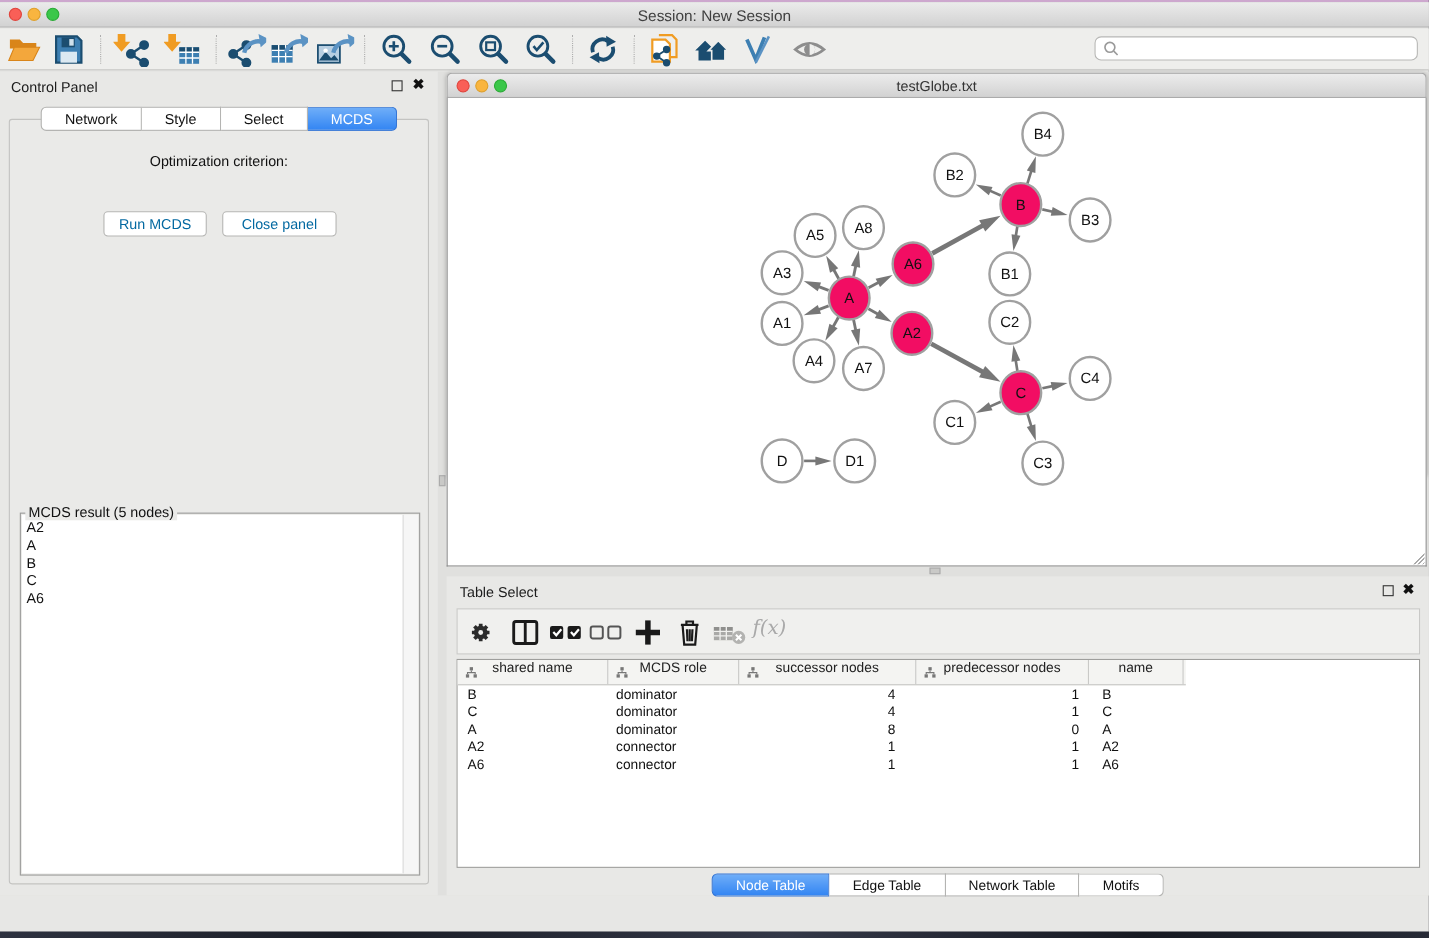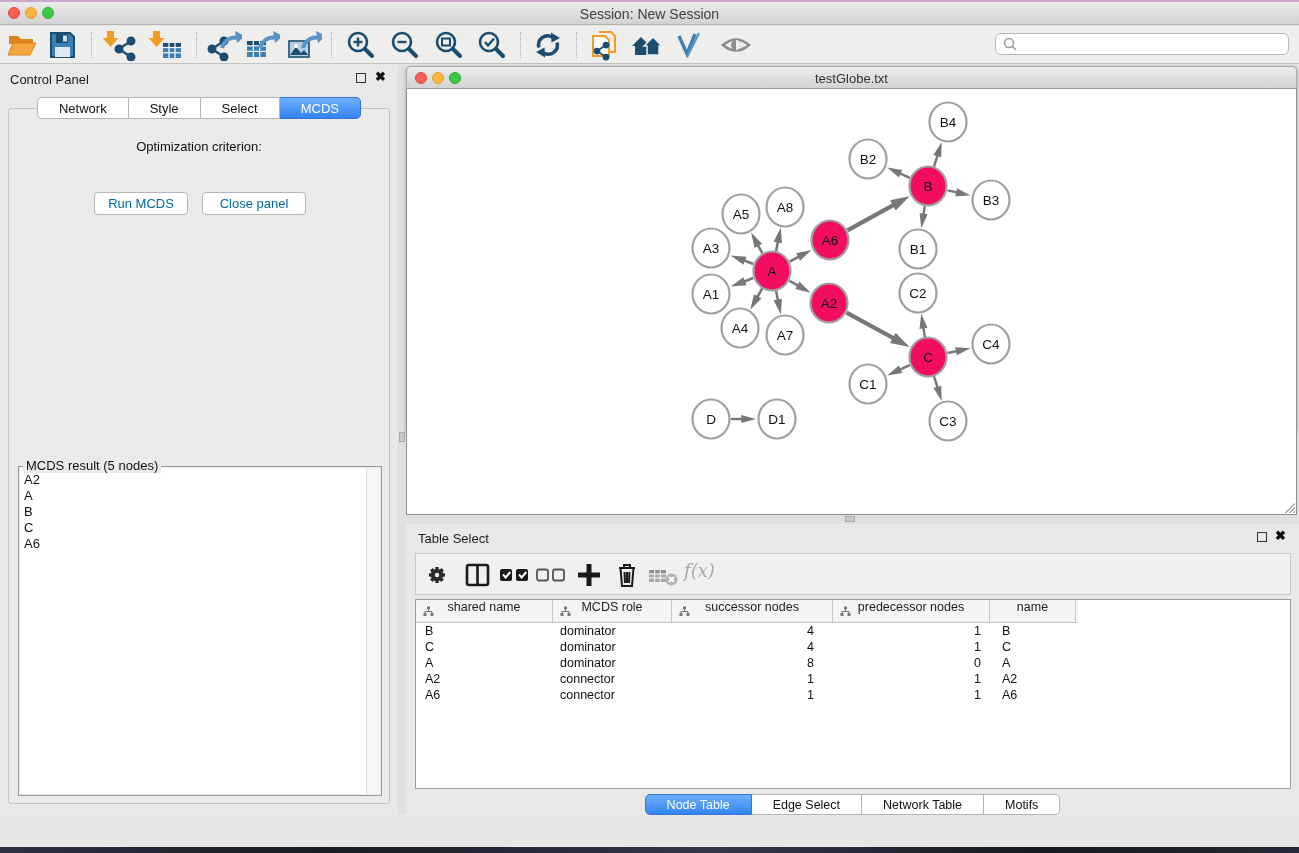--- a/index.html
+++ b/index.html
@@ -633,21 +633,21 @@
               <div class="td c0" style="width: 137px;">A6</div>
               <div class="td c1" style="width: 119px;">connector</div>
               <div class="td c2" style="width: 161px;">1</div>
               <div class="td c3" style="width: 157px;">1</div>
               <div class="td c4" style="width: 86px;">A6</div>
             </div>
           </div>
       </div>
       <div id="tp-tabs">
           <div class="seg-tab active">Node Table</div>
-          <div class="seg-tab">Edge Select</div>
+          <div class="seg-tab">Edge Table</div>
           <div class="seg-tab">Network Table</div>
           <div class="seg-tab">Motifs</div>
         </div>
     </div>
 
   </div>
 
 </div>
 <div id="desktop-bottom"></div>
 

